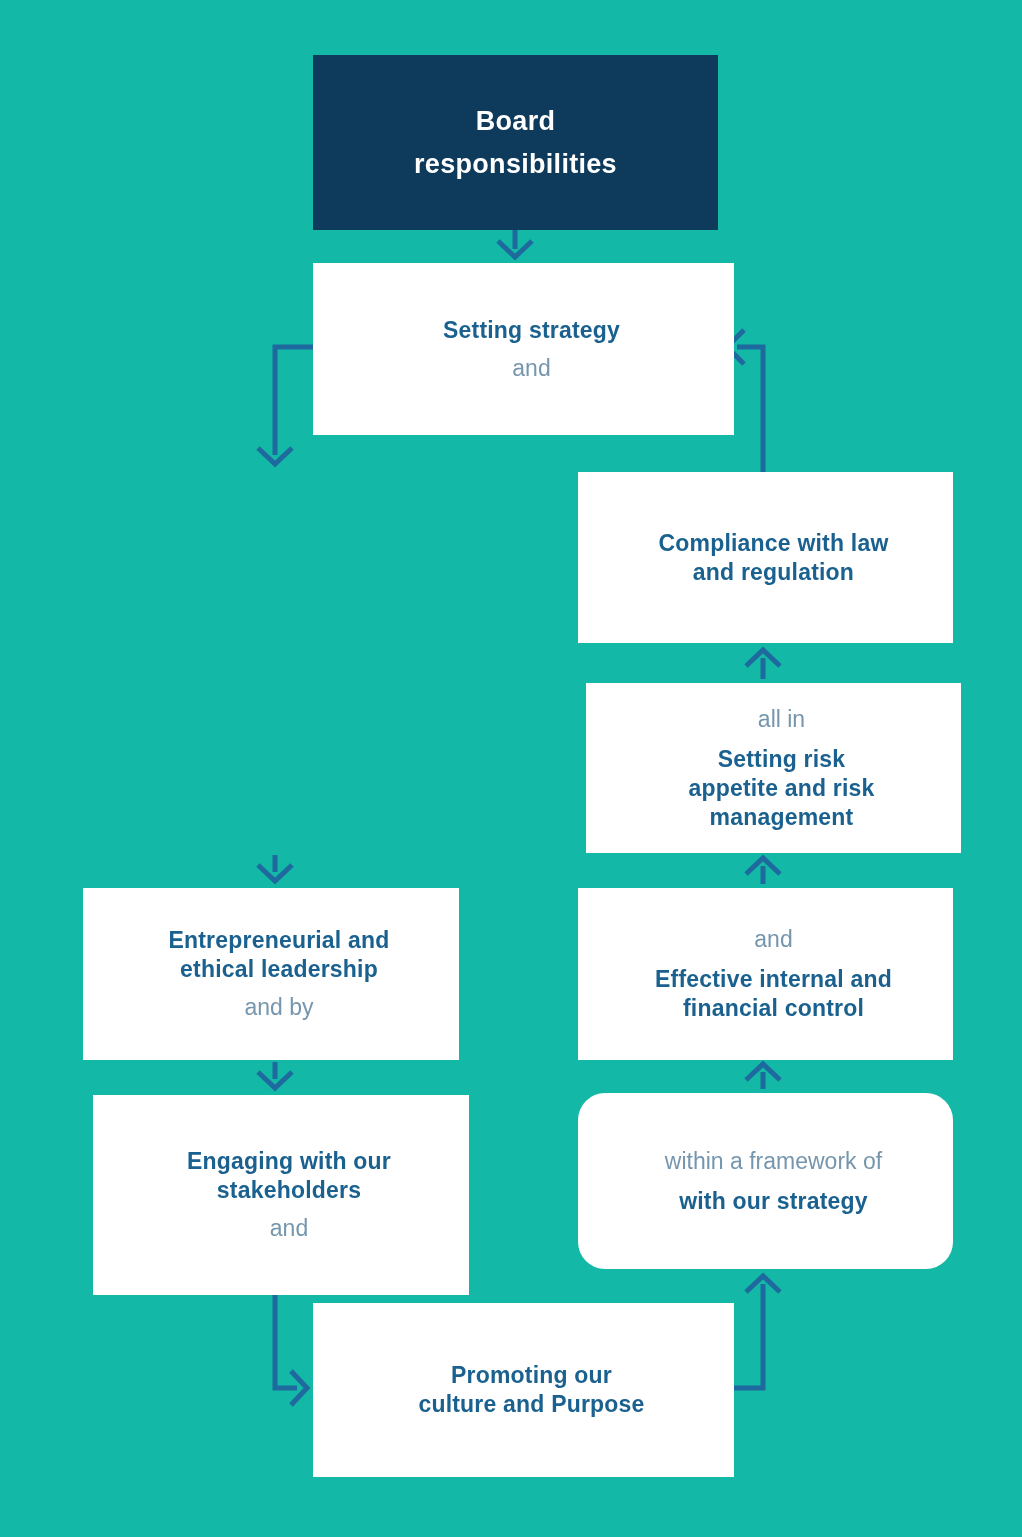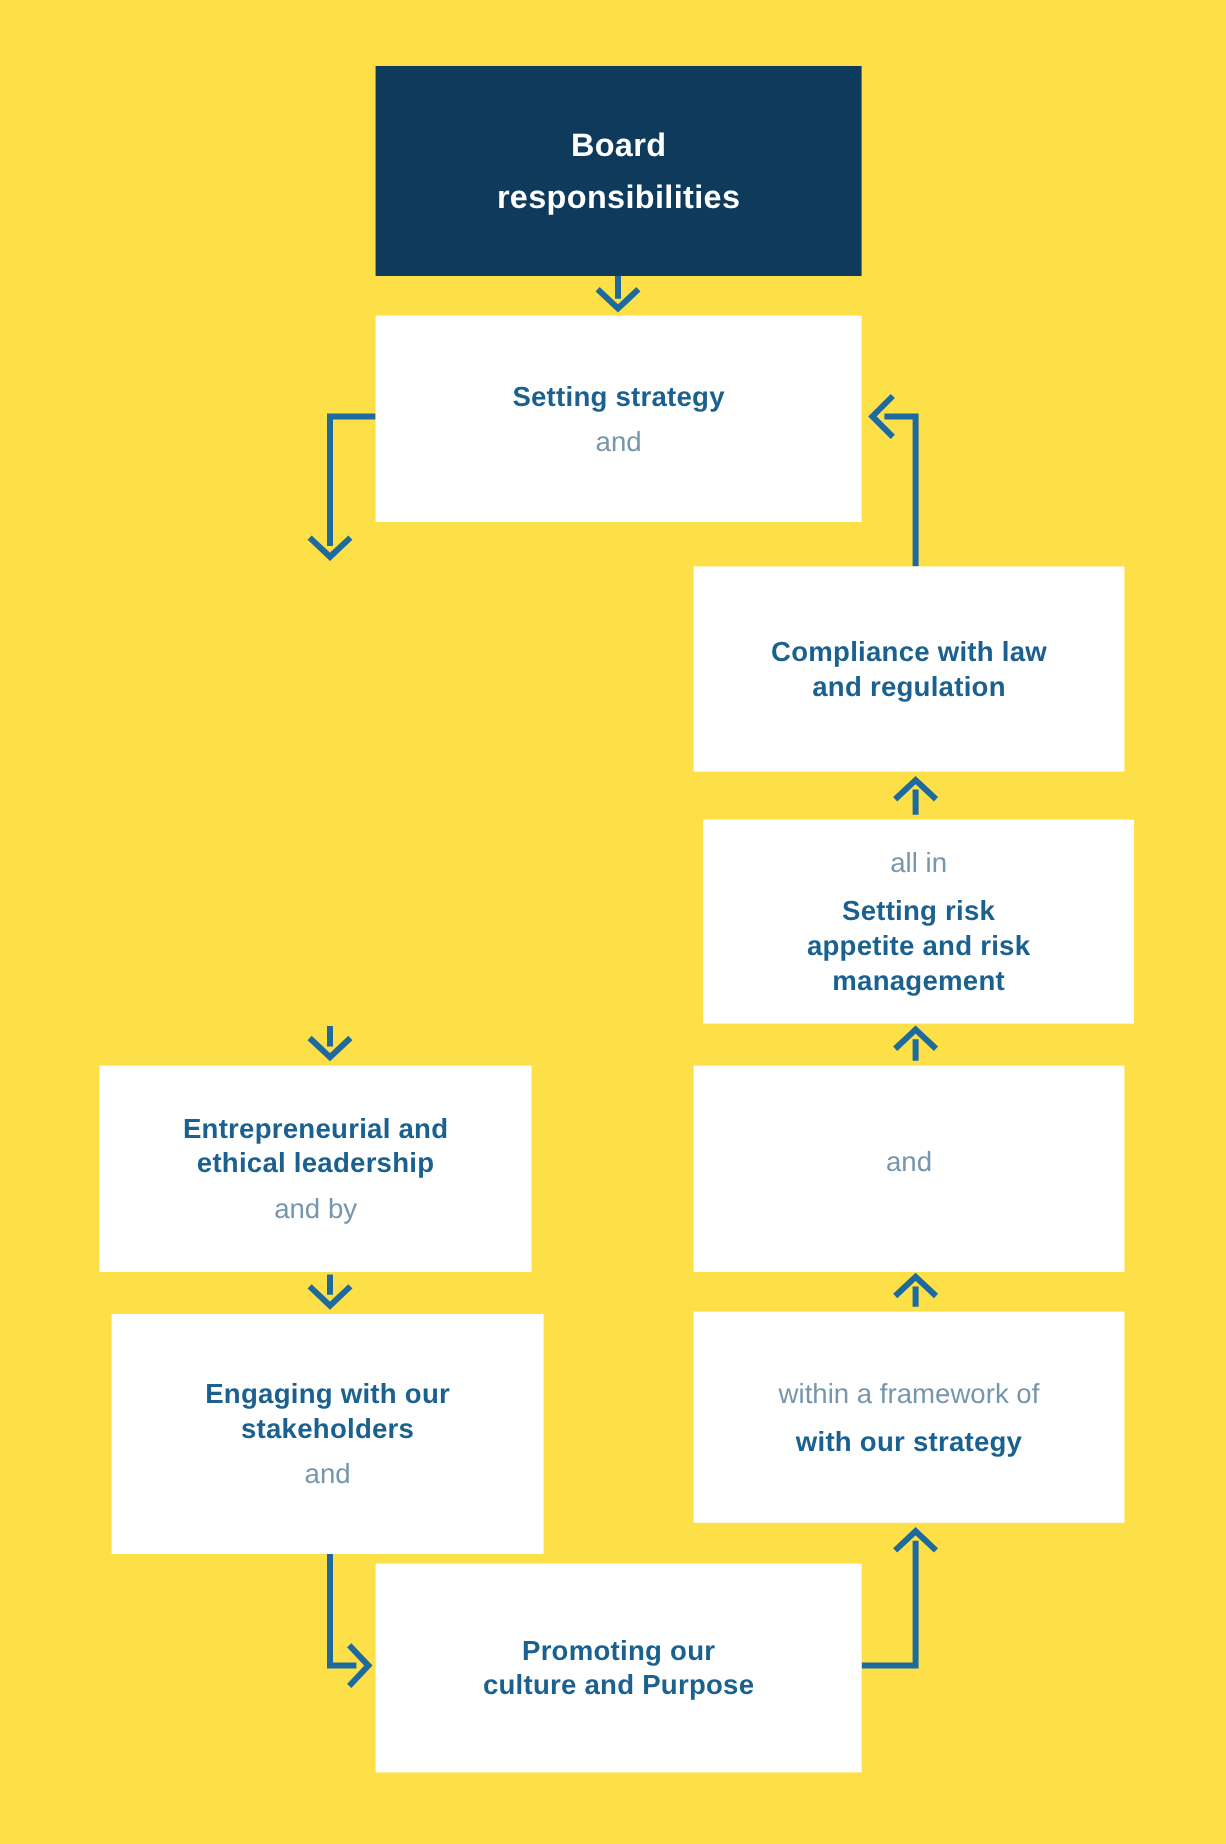--- a/index.html
+++ b/index.html
@@ -4,21 +4,21 @@
 <style>
   html, body {
     margin: 0;
     padding: 0;
     background: #eef0dc;
   }
   .canvas {
     position: relative;
     width: 1022px;
     height: 1537px;
-    background: #fde047;
+    background: #14b8a6;
     font-family: "Liberation Sans", sans-serif;
     overflow: hidden;
   }
   .connectors {
     position: absolute;
     left: 0;
     top: 0;
     width: 1022px;
     height: 1537px;
     z-index: 1;
@@ -32,20 +32,21 @@
   }
   .node {
     position: absolute;
     z-index: 2;
     background: #ffffff;
     display: flex;
     flex-direction: column;
     align-items: center;
     justify-content: center;
     text-align: center;
+    padding-left: 16px;
   }
   .node .title {
     color: #1a618f;
     font-weight: 700;
     font-size: 23px;
     line-height: 29px;
     letter-spacing: 0.2px;
   }
   .node .title .line {
     display: block;
@@ -143,29 +144,33 @@
     <div class="sub">and</div>
   </div>
 
   <div class="node" style="left:313px; top:1303px; width:405px; height:174px;">
     <div class="title">
       <span class="line">Promoting our</span>
       <span class="line">culture and Purpose</span>
     </div>
   </div>
 
-  <div class="node" style="left:578px; top:1093px; width:359px; height:176px;">
+  <div class="node" style="left:578px; top:1093px; width:359px; height:176px;border-radius:27px;">
     <div class="pre">within a framework of</div>
     <div class="title">
       <span class="line">with our strategy</span>
     </div>
   </div>
 
   <div class="node" style="left:578px; top:888px; width:359px; height:172px;">
     <div class="pre">and</div>
+    <div class="title">
+      <span class="line">Effective internal and</span>
+      <span class="line">financial control</span>
+    </div>
   </div>
 
   <div class="node" style="left:586px; top:683px; width:359px; height:170px;">
     <div class="pre">all in</div>
     <div class="title">
       <span class="line">Setting risk</span>
       <span class="line">appetite and risk</span>
       <span class="line">management</span>
     </div>
   </div>

